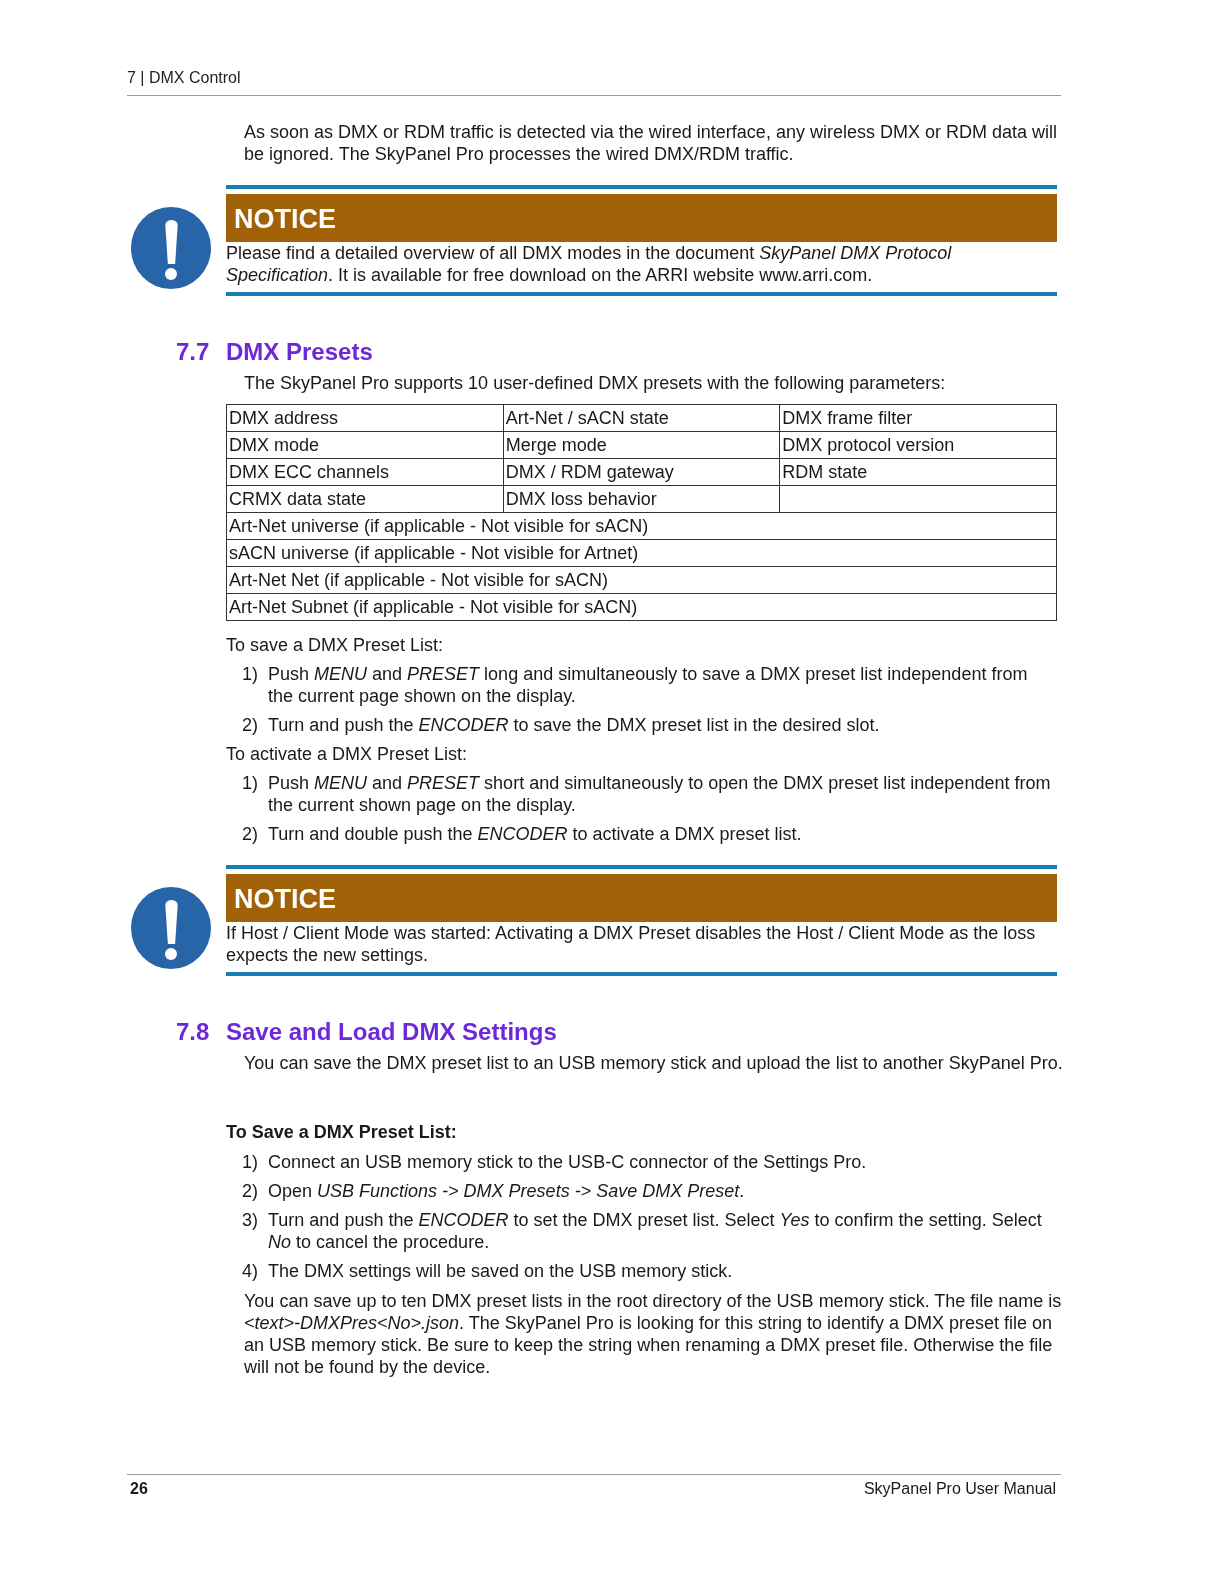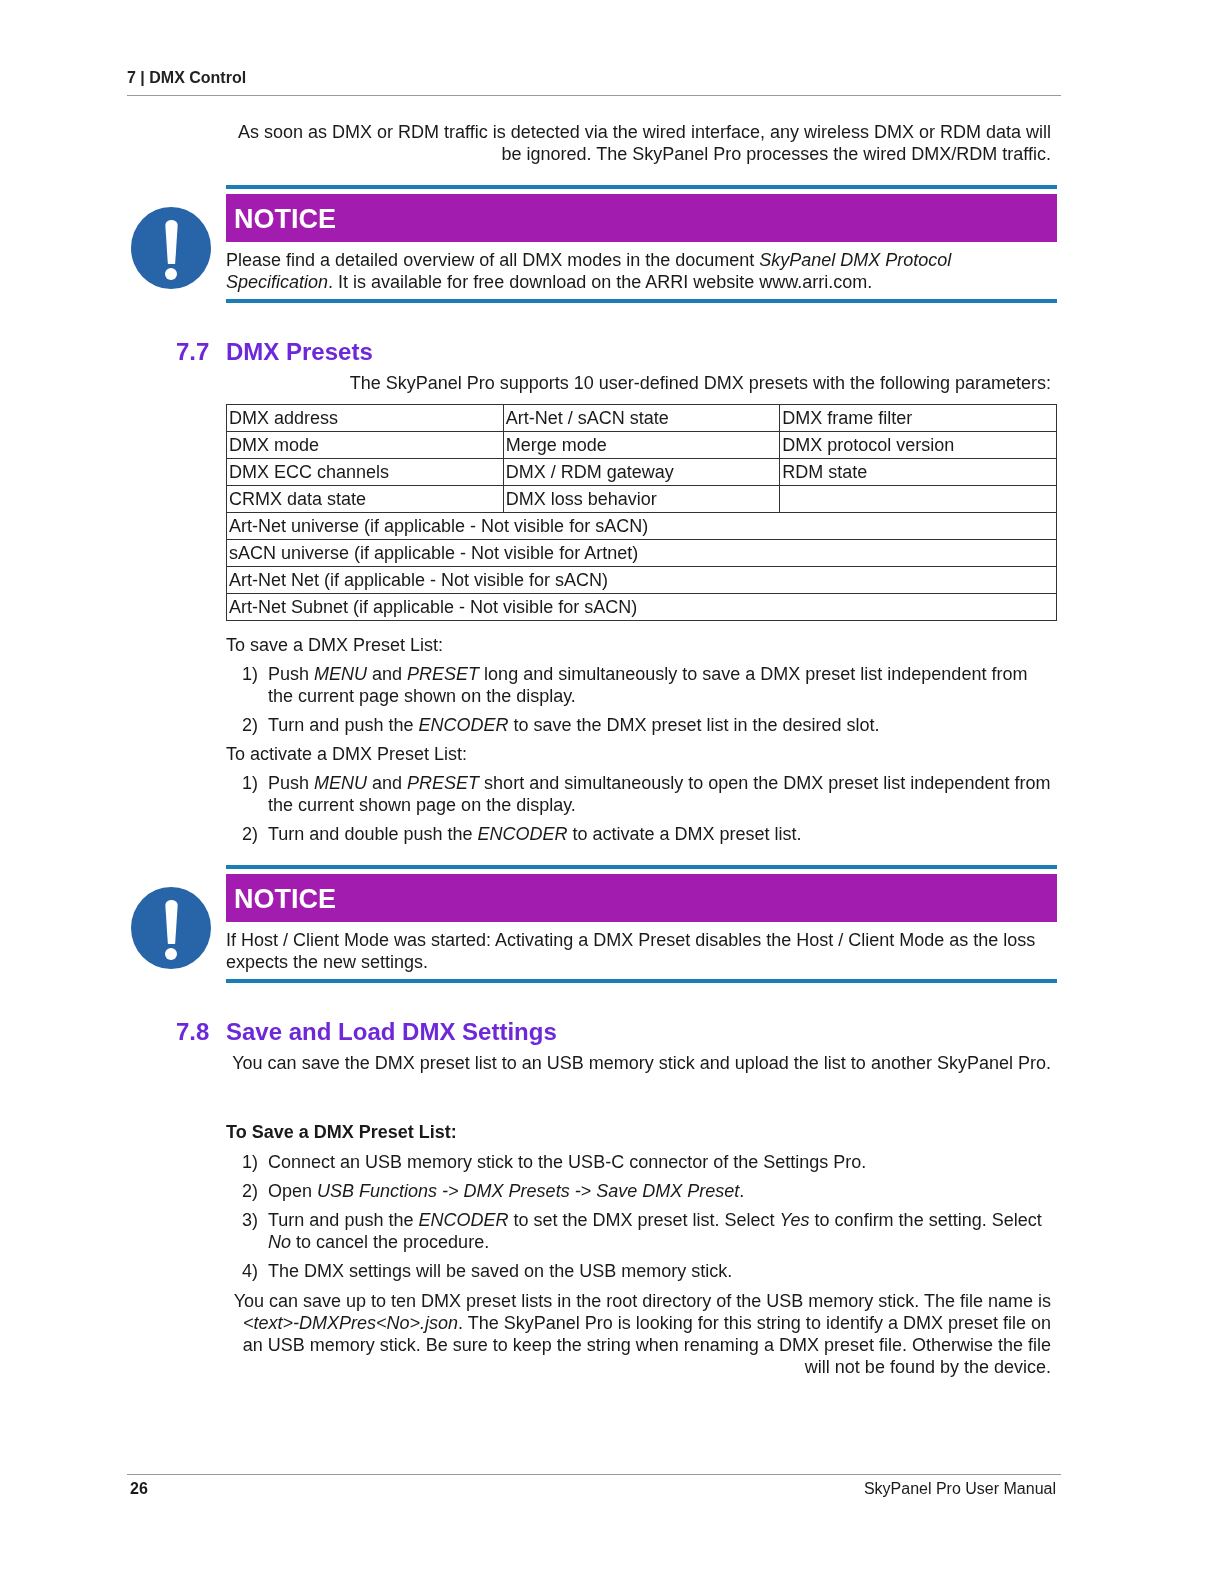--- a/index.html
+++ b/index.html
@@ -2,37 +2,37 @@
 <html><head>
 <meta charset="utf-8">
 <style>
   html, body { margin: 0; padding: 0; background: #ffffff; }
   body {
     width: 1224px; height: 1584px; position: relative; overflow: hidden;
     font-family: "Liberation Sans", sans-serif; color: #1a1a1a;
   }
   .page-header {
     position: absolute; left: 127px; top: 69px; width: 934px;
-    font-size: 16px; color: #222; font-weight: bold;
+    font-size: 16px; color: #222;
   }
   .page-header-rule {
     position: absolute; left: 127px; top: 95px; width: 934px; height: 1px; background: #9a9a9a;
   }
-  .content { position: absolute; left: 220px; width: 831px; text-align: right; }
+  .content { position: absolute; left: 244px; width: 831px; }
   .p { font-size: 18px; line-height: 22px; margin: 0; }
   .intro { top: 121px; }
 
   
   .notice { position: absolute; left: 226px; width: 831px; }
   .notice .top-rule { height: 4px; background: #1a7db5; }
   .notice .banner {
-    margin-top: 5px; height: 48px; background: #a21caf; color: #fff;
+    margin-top: 5px; height: 48px; background: #a16207; color: #fff;
     font-size: 27px; font-weight: bold; line-height: 50px; padding-left: 8px;
   }
-  .notice .body { font-size: 18px; line-height: 22px; padding-top: 7px; }
+  .notice .body { font-size: 18px; line-height: 22px; }
   .notice .bottom-rule { height: 4px; background: #1a7db5; margin-top: 6px; }
   .notice-icon {
     position: absolute; left: 131px; width: 80px; height: 82px; border-radius: 50%;
     background: #2764a8;
   }
   .notice-icon .bar {
     position: absolute; left: 34px; top: 13px; width: 13px; height: 44px;
     background: #fff; border-radius: 6px 6px 4px 4px;
     clip-path: polygon(0 0, 100% 0, 78% 100%, 22% 100%);
   }

